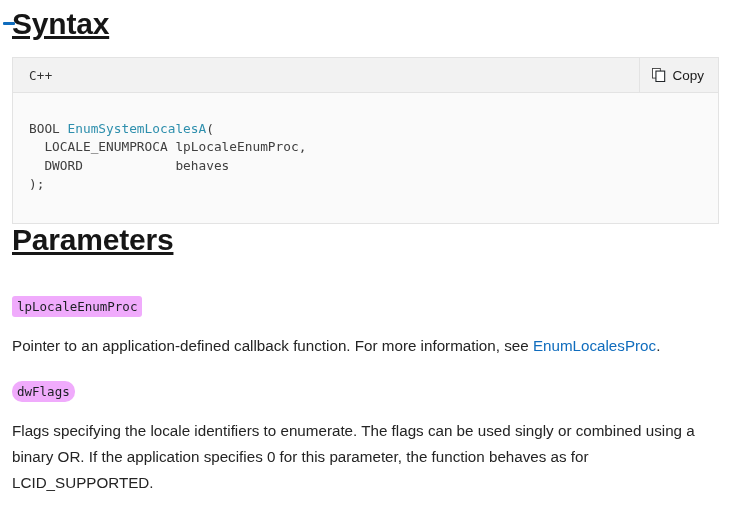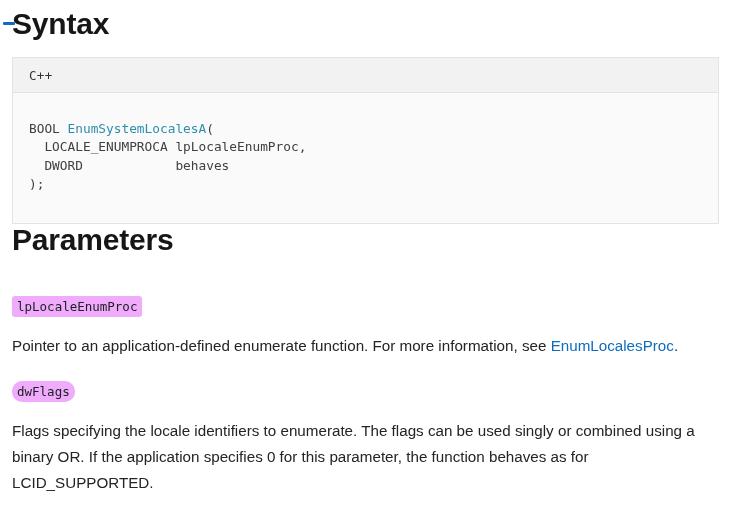--- a/index.html
+++ b/index.html
@@ -24,20 +24,21 @@
     width: 730px;
     height: 510px;
     padding: 0;
   }
 
   
   .heading-row {
     position: relative;
     display: flex;
     align-items: center;
+    text-decoration: underline;
   }
 
   h2.section-heading {
     font-family: "Liberation Sans", sans-serif;
     font-weight: 700;
     color: #161616;
     margin: 0;
     letter-spacing: -0.2px;
   }
 
@@ -165,33 +166,42 @@
   <div class="heading-row" id="syntax-heading-row">
     <span class="anchor-icon"></span>
     <h2 class="section-heading">Syntax</h2>
   </div>
 
   <div class="codeblock">
 
     <div class="codeblock-header">
       <span class="code-lang">C++</span>
 
+      <button class="copy-button">
+        <span class="copy-icon-wrap">
+          <svg class="copy-icon" viewBox="0 0 16 16" aria-hidden="true">
+            <rect x="0.5" y="0.5" width="9" height="11" fill="#ffffff" stroke="#3b3b3b" stroke-width="1"></rect>
+            <rect x="4.5" y="3.5" width="10" height="12" fill="#ffffff" stroke="#1b1f23" stroke-width="1.2"></rect>
+          </svg>
+        </span>
+        <span>Copy</span>
+      </button>
     </div>
 
     <pre class="codeblock-body"><code><span class="tok-plain">BOOL </span><span class="tok-fn">EnumSystemLocalesA</span><span class="tok-plain">(</span>
 <span class="tok-plain">  LOCALE_ENUMPROCA lpLocaleEnumProc,</span>
 <span class="tok-plain">  DWORD            behaves</span>
 <span class="tok-plain">);</span></code></pre>
   </div>
 
   <div class="heading-row" id="parameters-heading-row">
     <h2 class="section-heading">Parameters</h2>
   </div>
 
   <code class="param-badge" id="param-1-badge">lpLocaleEnumProc</code>
 
-  <p class="body-para" id="param-1-desc"><span>Pointer to an application-defined enumerate function. For more information, see </span><a class="inline-link" href="#">EnumLocalesProc</a><span>.</span></p>
+  <p class="body-para" id="param-1-desc"><span>Pointer to an application-defined callback function. For more information, see </span><a class="inline-link" href="#">EnumLocalesProc</a><span>.</span></p>
 
   <code class="param-badge" id="param-2-badge">dwFlags</code>
 
   <p class="body-para" id="param-2-desc">Flags specifying the locale identifiers to enumerate. The flags can be used singly or combined using a binary OR. If the application specifies 0 for this parameter, the function behaves as for LCID_SUPPORTED.</p>
 
 </div>
 
 </body></html>

